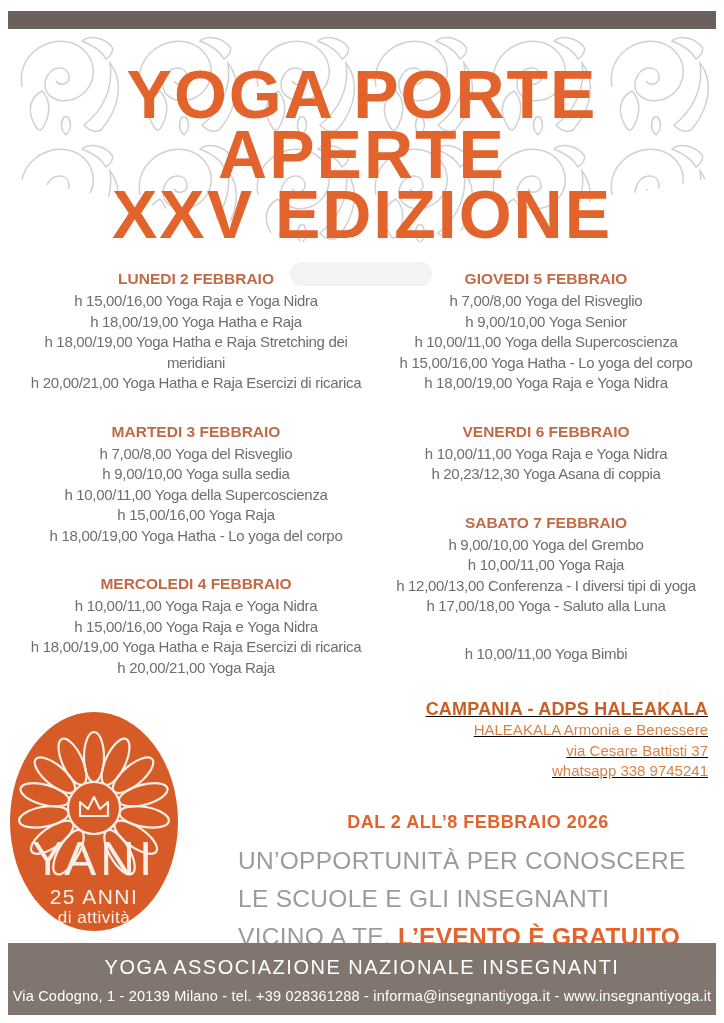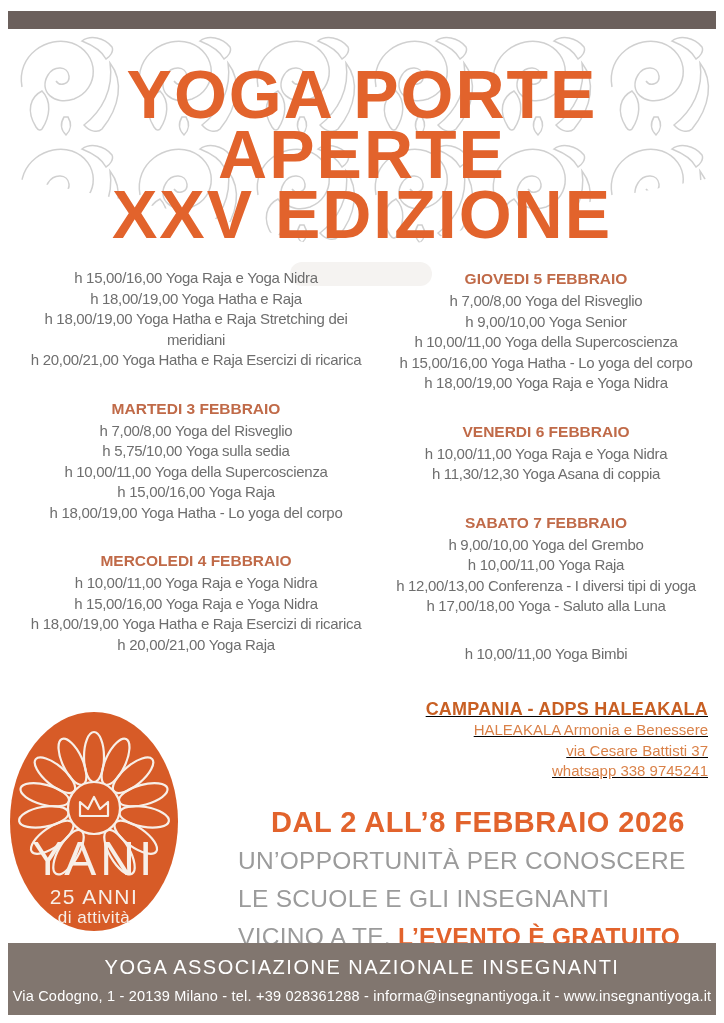--- a/index.html
+++ b/index.html
@@ -18,21 +18,21 @@
   .col-right{left:374px;top:268px;width:344px;}
   .day-section{margin-bottom:27px;}
   .day-header{color:#c06a48;font-weight:bold;font-size:15.5px;line-height:21px;margin-bottom:2px;}
   .entry{color:#6e6e6e;font-size:15px;line-height:20.5px;letter-spacing:-0.3px;}
   .campania{position:absolute;right:16px;top:699px;width:420px;text-align:right;z-index:2;text-decoration:underline;}
   .campania-title{color:#c85f23;font-weight:bold;font-size:18px;letter-spacing:0.2px;}
   .campania-line{color:#da8148;font-size:15px;line-height:20.5px;}
   .campania-lines{}
   .logo{position:absolute;left:10px;top:712px;z-index:2;}
   .promo{position:absolute;left:238px;top:806px;width:480px;z-index:2;}
-  .promo-date{color:#e2632c;font-weight:bold;font-size:29px;line-height:32px;
+  .promo-date{color:#e2632c;font-weight:bold;font-size:18px;line-height:32px;
     text-align:center;white-space:nowrap;letter-spacing:0.5px;}
   .promo-line{color:#9b9b9b;font-size:24.5px;line-height:30px;white-space:nowrap;letter-spacing:0.3px;margin-top:8px;}
   .promo-strong{color:#e2632c;font-weight:bold;}
   .footer-bar{position:absolute;left:8px;right:8px;top:943px;height:72px;background:#81766f;
     text-align:center;color:#ffffff;z-index:2;}
   .footer-org{font-size:20px;letter-spacing:1.5px;margin-top:13px;white-space:nowrap;}
   .footer-contact{font-size:14.5px;letter-spacing:0.2px;margin-top:9px;white-space:nowrap;}
 </style>
 </head>
 <body>
@@ -61,29 +61,30 @@
 
   <div class="hero-title">
     <div>YOGA PORTE APERTE</div>
     <div>XXV EDIZIONE</div>
   </div>
 
   <div class="faded-pill"></div>
 
   <div class="col col-left">
     <div class="day-section">
+      <div class="day-header">LUNEDI 2 FEBBRAIO</div>
       <div class="entry">h 15,00/16,00  Yoga Raja e Yoga Nidra</div>
       <div class="entry">h 18,00/19,00  Yoga Hatha e Raja</div>
       <div class="entry">h 18,00/19,00  Yoga Hatha e Raja Stretching dei meridiani</div>
       <div class="entry">h 20,00/21,00  Yoga Hatha e Raja Esercizi di ricarica</div>
     </div>
     <div class="day-section">
       <div class="day-header">MARTEDI 3 FEBBRAIO</div>
       <div class="entry">h 7,00/8,00  Yoga del Risveglio</div>
-      <div class="entry">h 5,75/10,00  Yoga sulla sedia</div>
+      <div class="entry">h 9,00/10,00  Yoga sulla sedia</div>
       <div class="entry">h 10,00/11,00 Yoga della Supercoscienza</div>
       <div class="entry">h 15,00/16,00  Yoga Raja</div>
       <div class="entry">h 18,00/19,00 Yoga Hatha - Lo yoga del corpo</div>
     </div>
     <div class="day-section">
       <div class="day-header">MERCOLEDI 4 FEBBRAIO</div>
       <div class="entry">h 10,00/11,00  Yoga Raja e Yoga Nidra</div>
       <div class="entry">h 15,00/16,00  Yoga Raja e Yoga Nidra</div>
       <div class="entry">h 18,00/19,00  Yoga Hatha e Raja Esercizi di ricarica</div>
       <div class="entry">h 20,00/21,00  Yoga Raja</div>
@@ -95,21 +96,21 @@
       <div class="day-header">GIOVEDI 5 FEBBRAIO</div>
       <div class="entry">h 7,00/8,00 Yoga del Risveglio</div>
       <div class="entry">h 9,00/10,00 Yoga Senior</div>
       <div class="entry">h 10,00/11,00 Yoga della Supercoscienza</div>
       <div class="entry">h 15,00/16,00 Yoga Hatha - Lo yoga del corpo</div>
       <div class="entry">h 18,00/19,00 Yoga Raja e Yoga Nidra</div>
     </div>
     <div class="day-section">
       <div class="day-header">VENERDI 6 FEBBRAIO</div>
       <div class="entry">h 10,00/11,00 Yoga Raja e Yoga Nidra</div>
-      <div class="entry">h 11,30/12,30 Yoga Asana di coppia</div>
+      <div class="entry">h 20,23/12,30 Yoga Asana di coppia</div>
     </div>
     <div class="day-section">
       <div class="day-header">SABATO 7 FEBBRAIO</div>
       <div class="entry">h 9,00/10,00 Yoga del Grembo</div>
       <div class="entry">h 10,00/11,00 Yoga Raja</div>
       <div class="entry">h 12,00/13,00 Conferenza - I diversi tipi di yoga</div>
       <div class="entry">h 17,00/18,00 Yoga - Saluto alla Luna</div>
     </div>
     <div class="day-section">
       <div class="entry">h 10,00/11,00 Yoga Bimbi</div>

